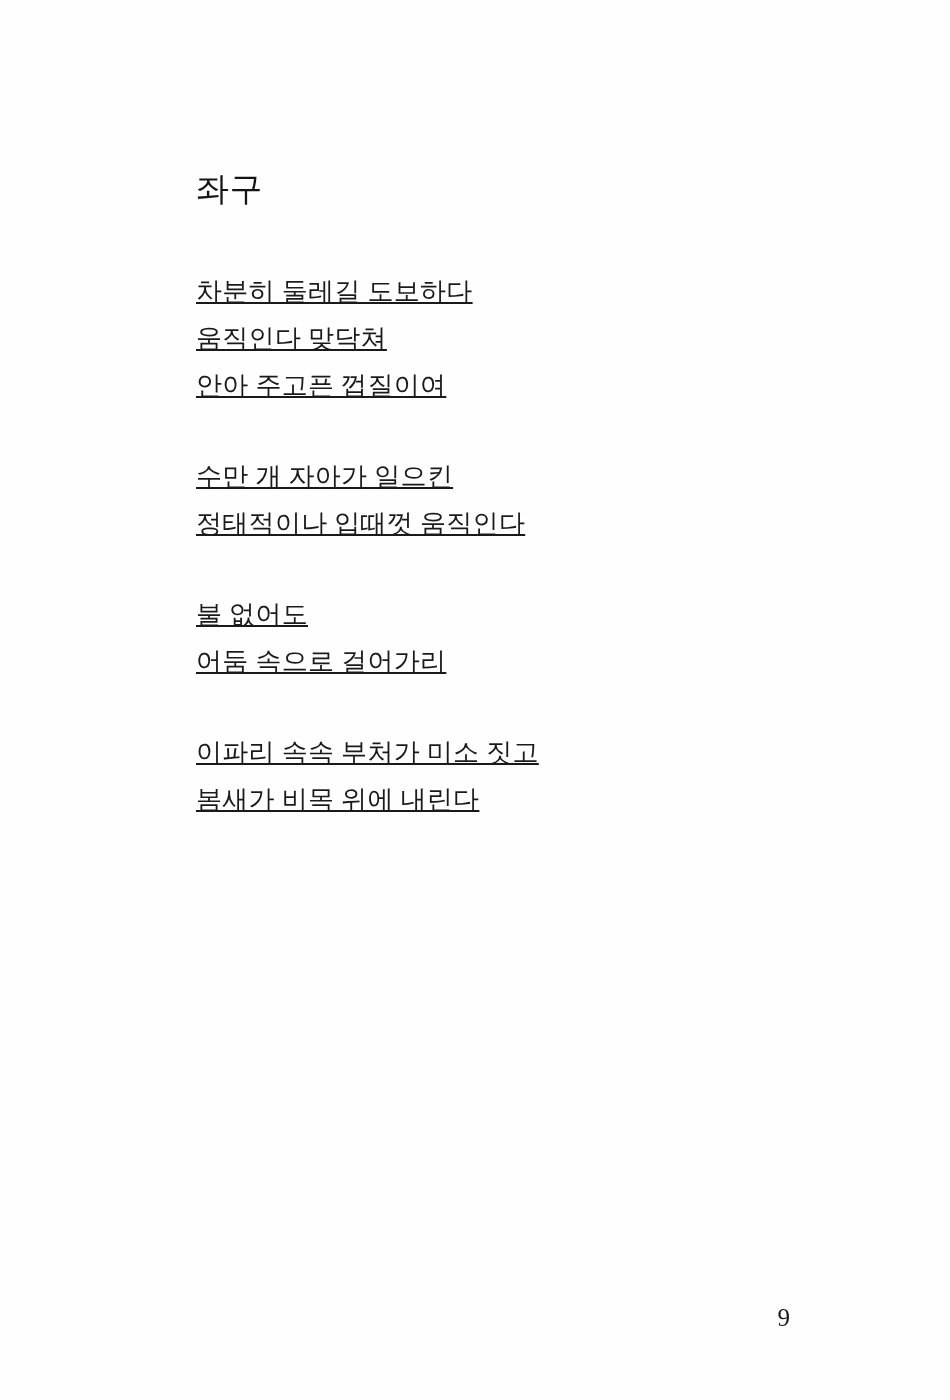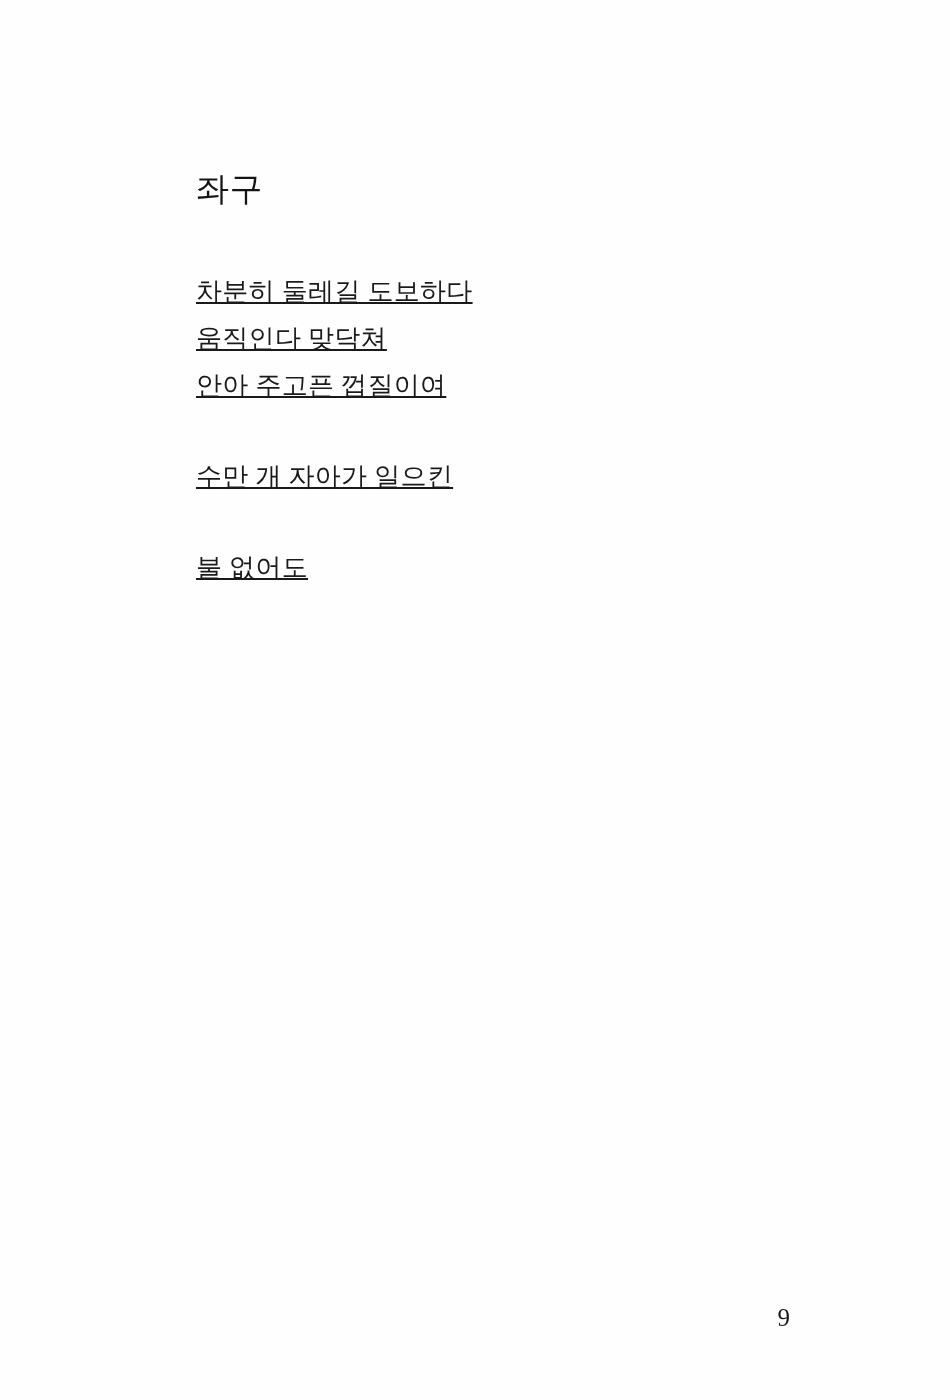--- a/index.html
+++ b/index.html
@@ -65,22 +65,28 @@
     <h1 class="poem-title">좌구</h1>
 
     <div class="stanza">
       <div class="line">차분히 둘레길 도보하다</div>
       <div class="line">움직인다 맞닥쳐</div>
       <div class="line">안아 주고픈 껍질이여</div>
     </div>
 
     <div class="stanza">
       <div class="line">수만 개 자아가 일으킨</div>
+      <div class="line">정태적이나 입때껏 움직인다</div>
     </div>
 
     <div class="stanza">
       <div class="line">불 없어도</div>
+      <div class="line">어둠 속으로 걸어가리</div>
     </div>
 
+    <div class="stanza">
+      <div class="line">이파리 속속 부처가 미소 짓고</div>
+      <div class="line">봄새가 비목 위에 내린다</div>
+    </div>
   </div>
 
   <div class="page-number">9</div>
 </div>
 
 </body></html>

